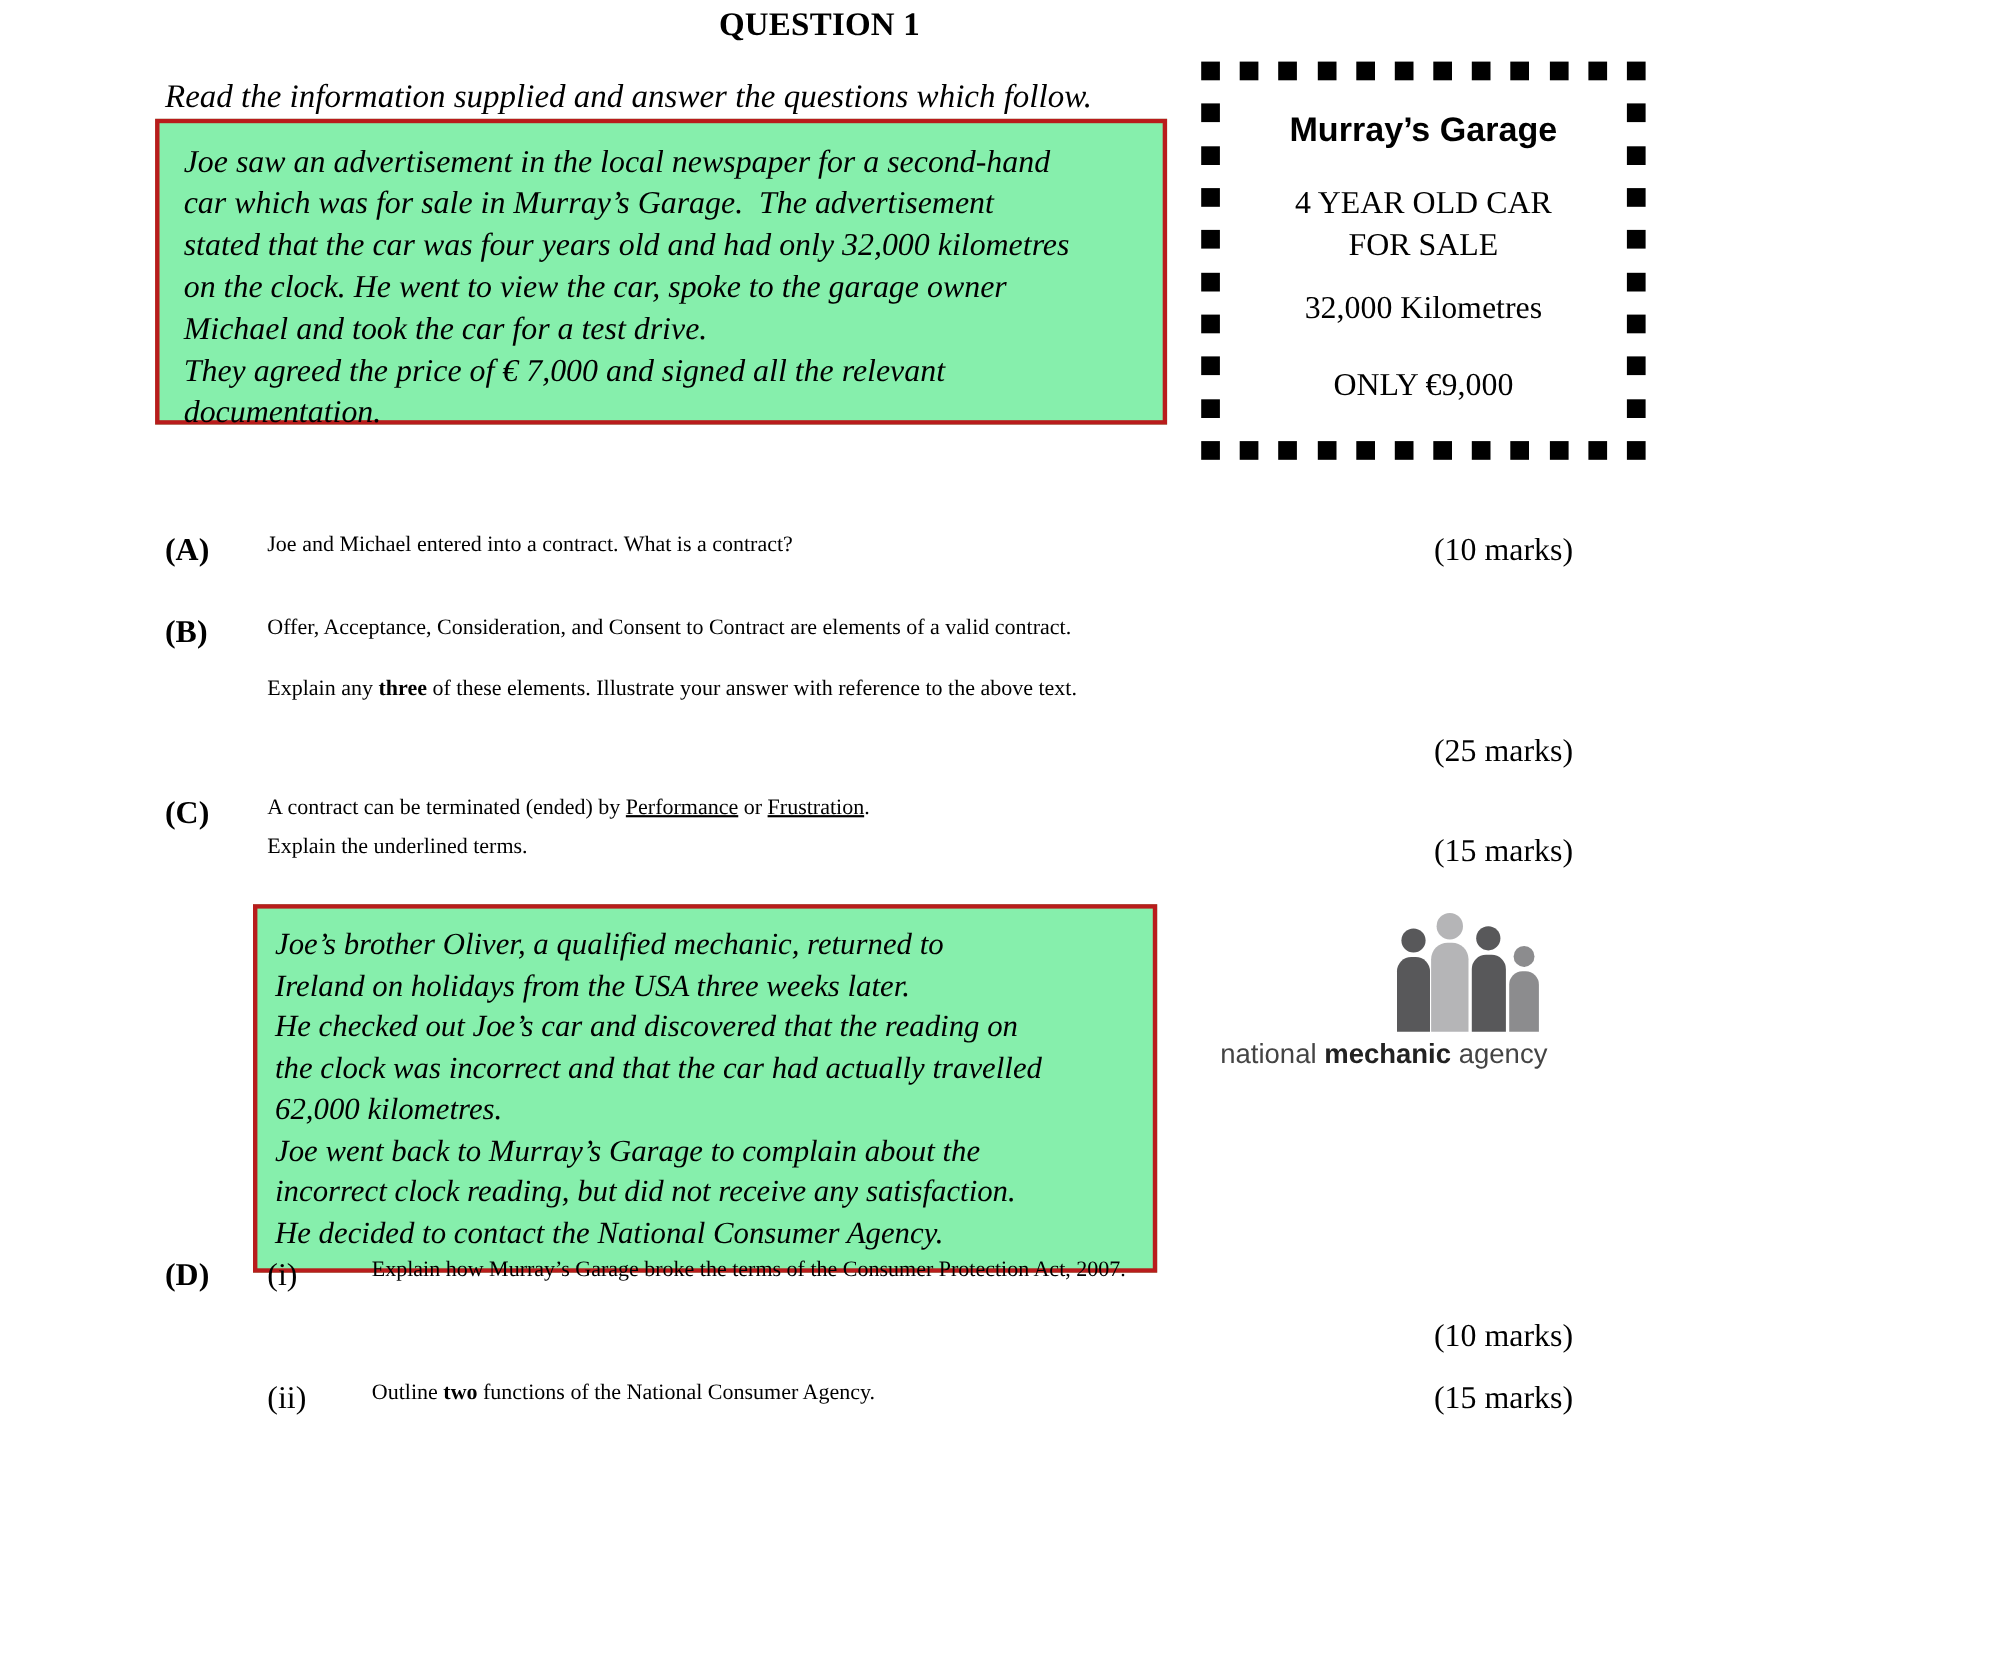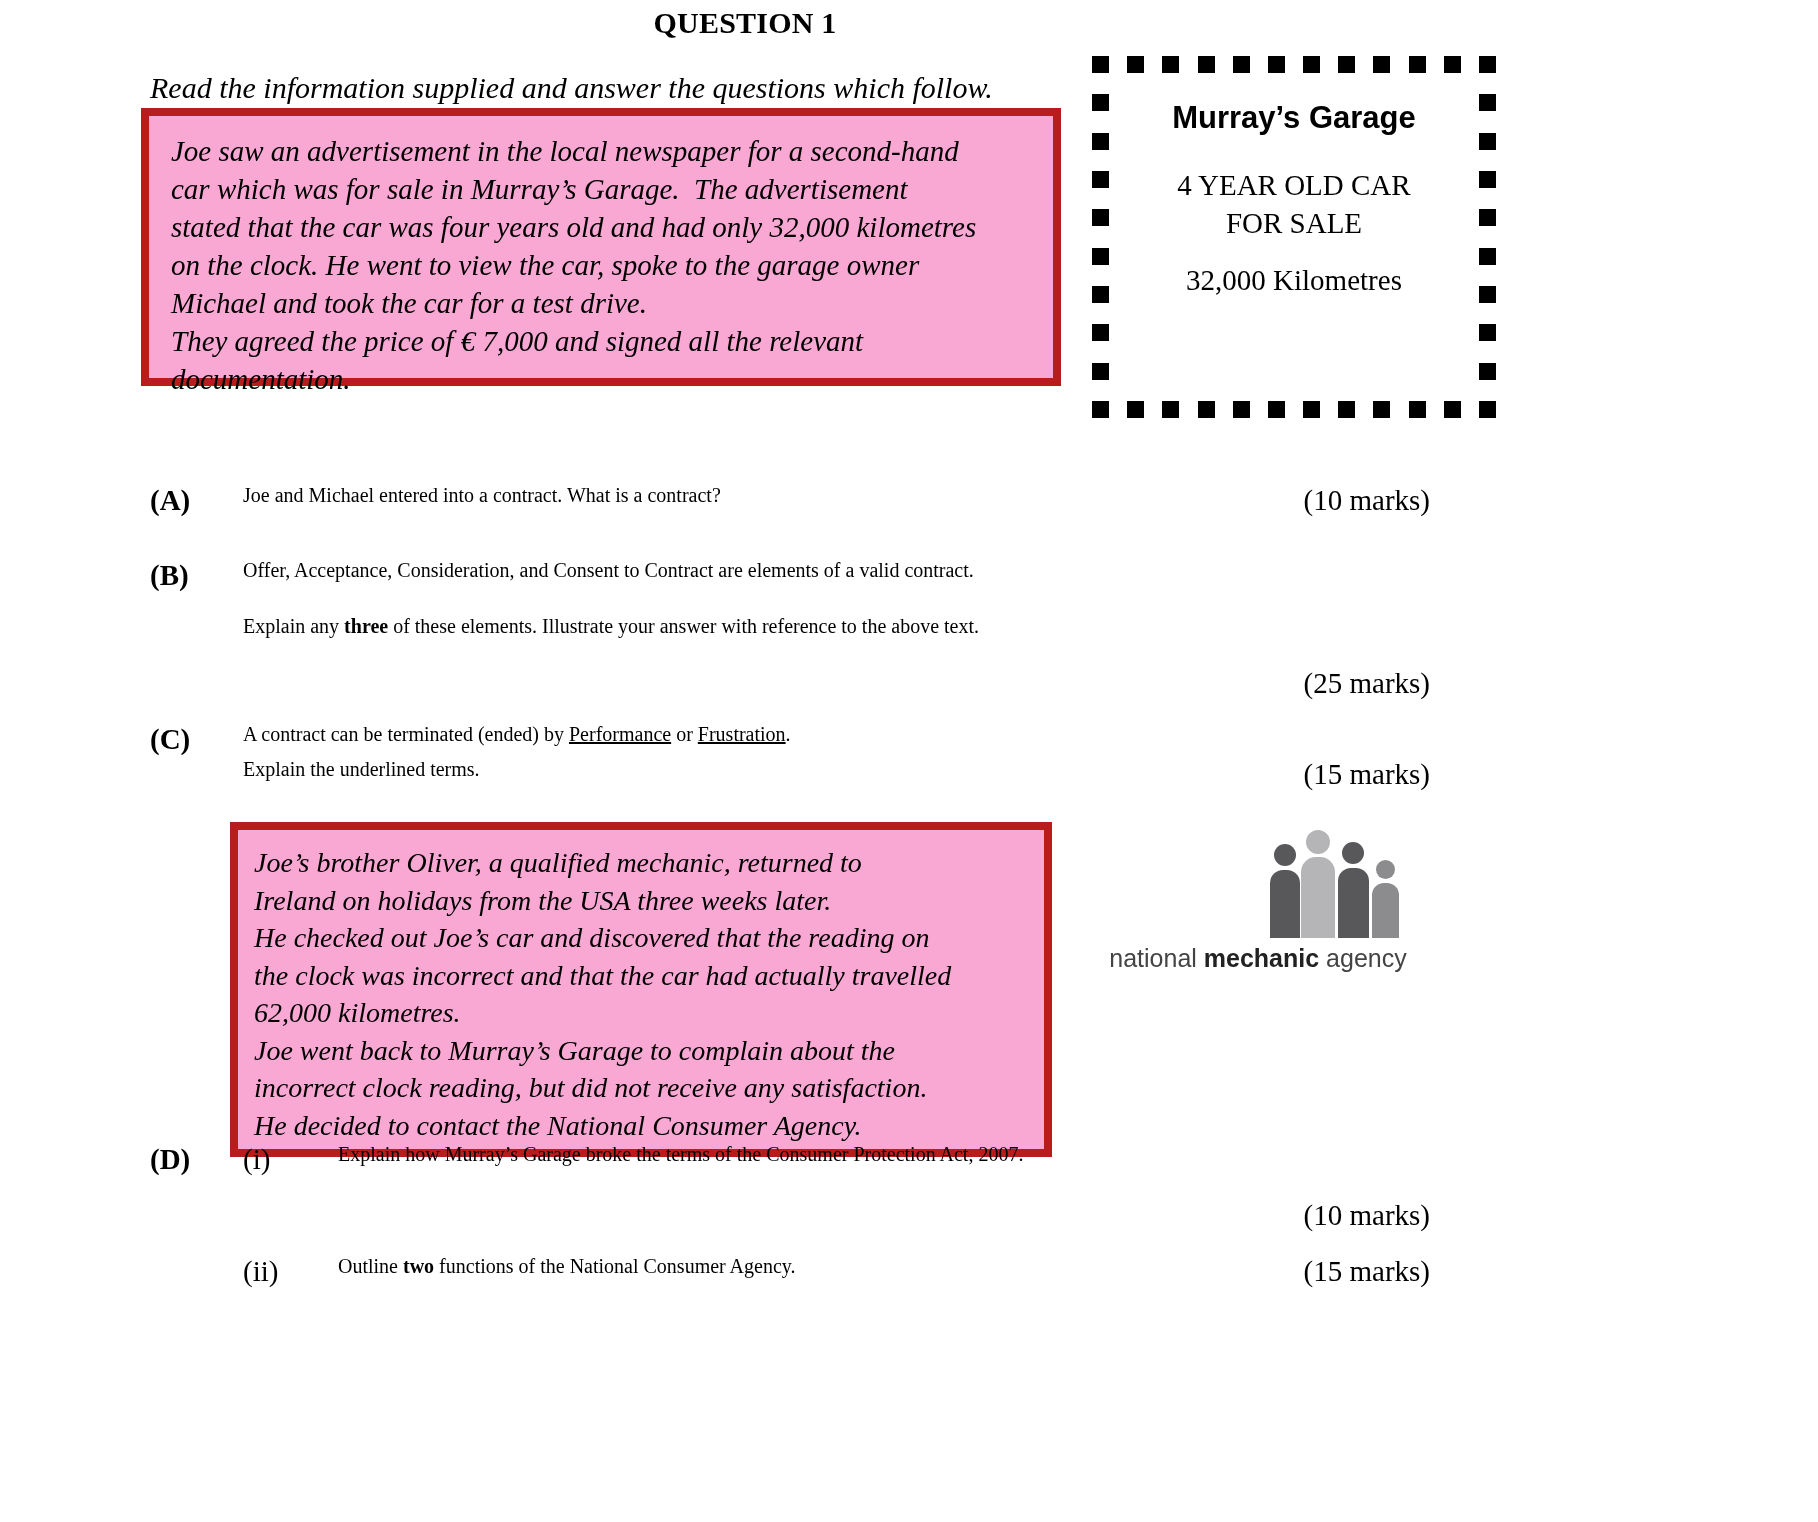--- a/index.html
+++ b/index.html
@@ -32,23 +32,23 @@
     left: 150px;
     top: 44px;
     font-style: italic;
     font-size: 30px;
     margin-top: 27px;
   }
 
   
   .scenario-box {
     position: absolute;
-    border: 8px solid #b91c1c;
+    border: 4px solid #b91c1c;
     box-sizing: border-box;
-    background: #f9a8d4;
+    background: #86efac;
   }
   #scenario-1 {
     left: 141px;
     top: 108px;
     width: 920px;
     height: 278px;
     padding: 16px 14px 8px 22px;
   }
   #scenario-2 {
     left: 230px;
@@ -235,20 +235,21 @@
       <div class="ad-dot" style="left: 0px; top: 307px;"></div>
       <div class="ad-dot" style="left: 387px; top: 307px;"></div>
     </div>
   <div class="ad-inner">
     <div class="ad-title">Murray’s Garage</div>
     <div class="ad-l1">
       <div>4 YEAR OLD CAR</div>
       <div>FOR SALE</div>
     </div>
     <div class="ad-l2">32,000 Kilometres</div>
+    <div class="ad-l3">ONLY €9,000</div>
   </div>
 </div>
 
 <div class="q-label" style="left:150px; top:484px;">(A)</div>
 <div class="q-text" style="left:243px; top:484px;">Joe and Michael entered into a contract. What is a contract?</div>
 <div class="q-marks" style="left:1190px; top:484px; width:240px;">(10 marks)</div>
 
 <div class="q-label" style="left:150px; top:559px;">(B)</div>
 <div class="q-text" style="left:243px; top:559px;">Offer, Acceptance, Consideration, and Consent to Contract are elements of a valid contract.</div>
 <div class="q-text" style="left:243px; top:615px;"><span>Explain any </span><span class="b">three</span><span> of these elements. Illustrate your answer with reference to the above text.</span></div>

